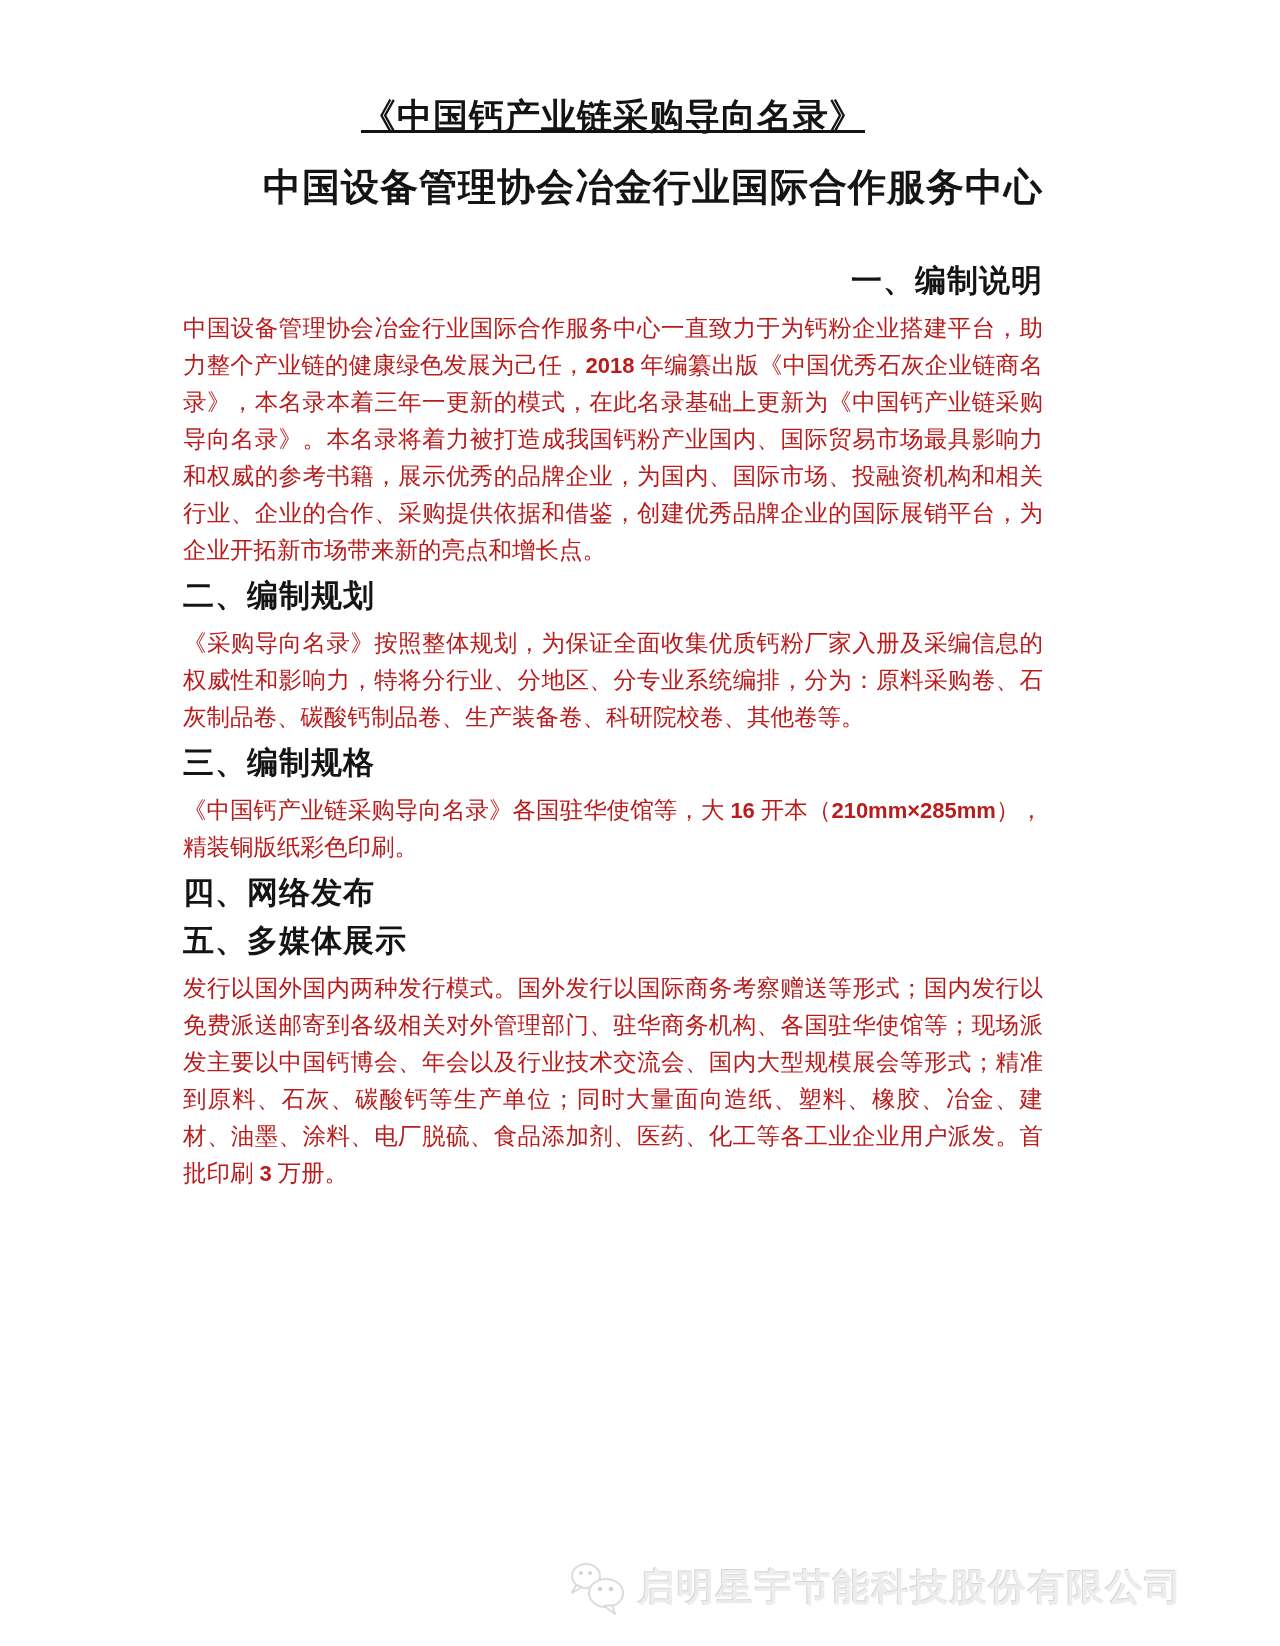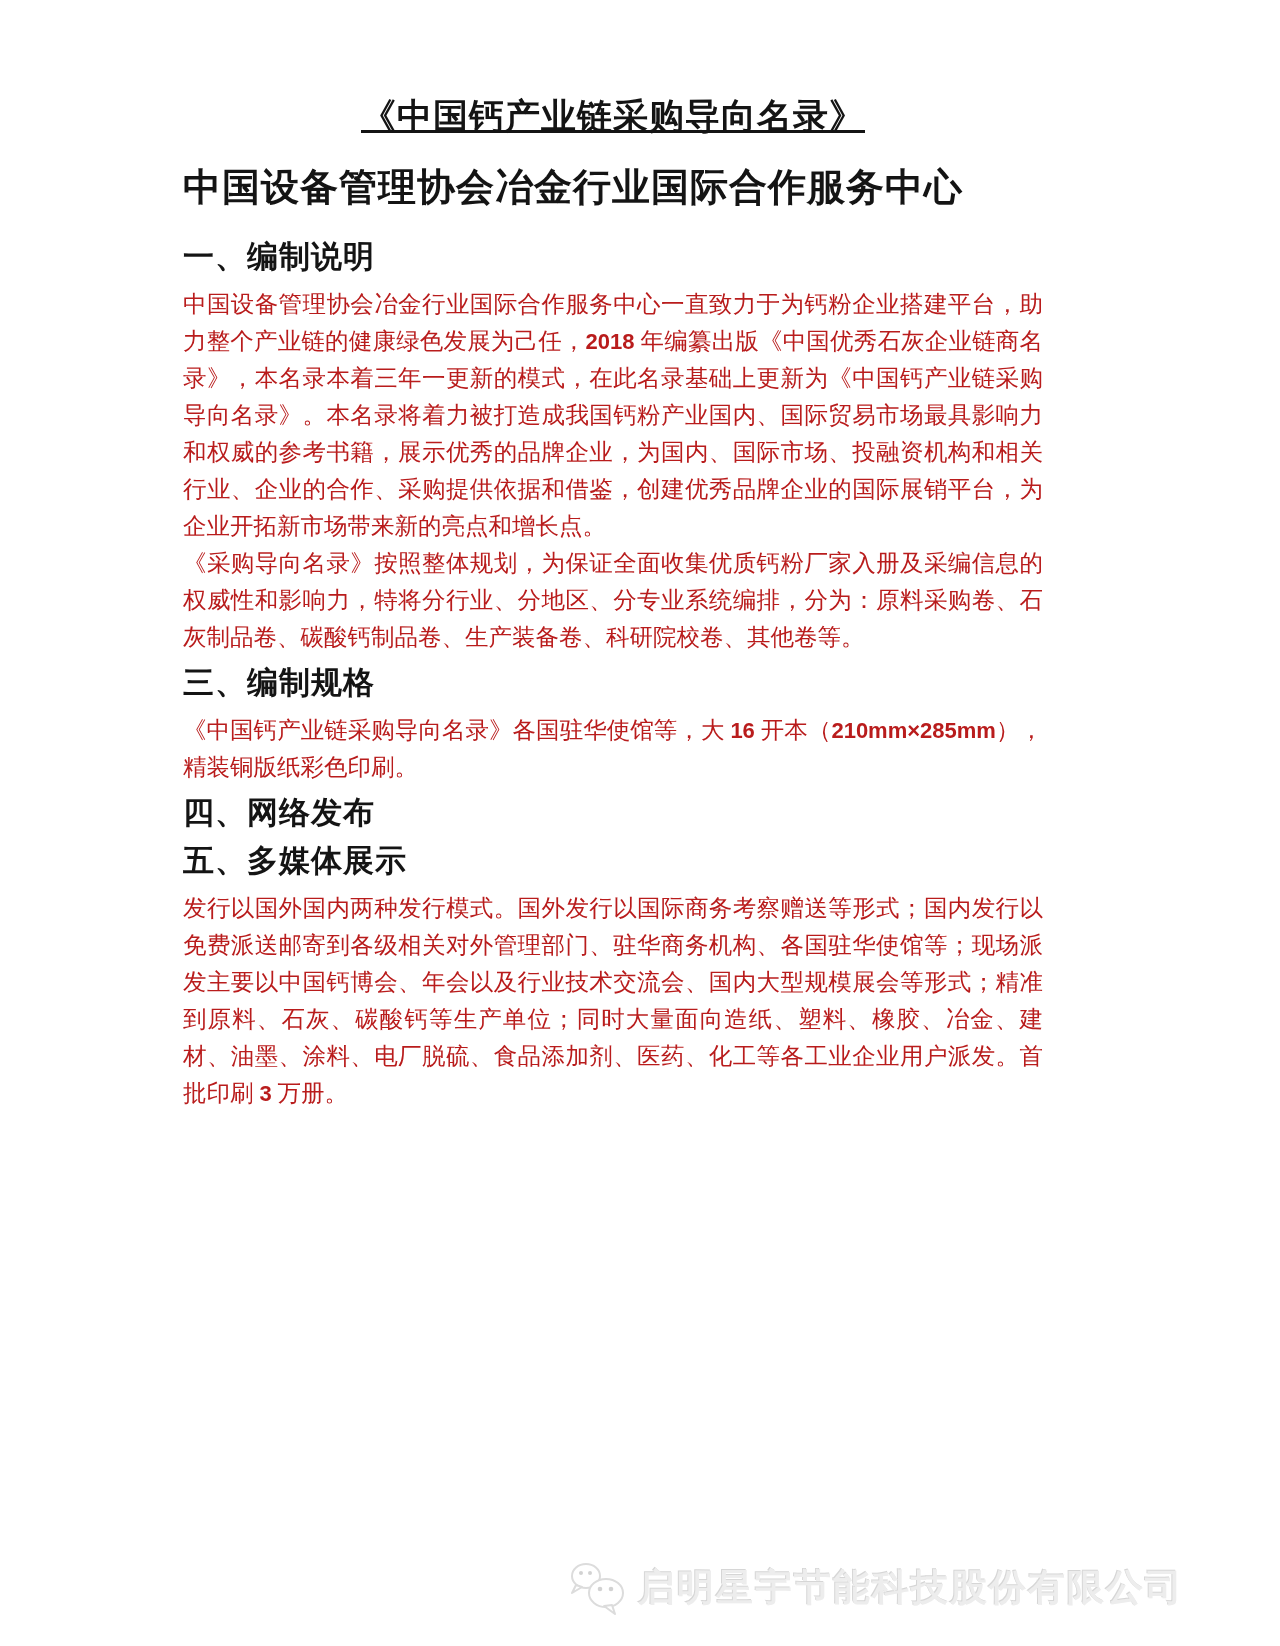--- a/index.html
+++ b/index.html
@@ -25,34 +25,35 @@
     font-weight: bold;
     text-align: center;
     margin: 0;
     line-height: 42px;
     letter-spacing: 1px;
     text-decoration: underline;
   }
   .doc-subtitle {
     font-size: 38px;
     font-weight: bold;
-    text-align: left;
+    text-align: right;
     margin: 26px 0 0 0;
     line-height: 46px;
     letter-spacing: 1px;
   }
   .sec-heading {
     font-size: 31px;
     font-weight: bold;
     margin: 8px 0 10px 0;
     line-height: 38px;
     letter-spacing: 1px;
   }
   .sec-heading.first {
-    margin-top: 28px;
+    margin-top: 52px;
+    text-align: right;
   }
   .sec-para {
     font-size: 23.5px;
     line-height: 37px;
     margin: 0;
     text-align: justify;
     text-justify: inter-ideograph;
     color: #b91c1c;
   }
   .seg { font: inherit; }
@@ -84,20 +85,21 @@
 </head>
 <body>
 
 <div class="doc">
   <h1 class="doc-title">《中国钙产业链采购导向名录》</h1>
   <h1 class="doc-subtitle">中国设备管理协会冶金行业国际合作服务中心</h1>
 
   <div id="sections-root">
       <h2 class="sec-heading first">一、编制说明</h2>
       <p class="sec-para"><span class="seg">中国设备管理协会冶金行业国际合作服务中心一直致力于为钙粉企业搭建平台，助力整个产业链的健康绿色发展为己任，</span><span class="seg bold-western">2018</span><span class="seg"> 年编纂出版《中国优秀石灰企业链商名录》，本名录本着三年一更新的模式，在此名录基础上更新为《中国钙产业链采购导向名录》。本名录将着力被打造成我国钙粉产业国内、国际贸易市场最具影响力和权威的参考书籍，展示优秀的品牌企业，为国内、国际市场、投融资机构和相关行业、企业的合作、采购提供依据和借鉴，创建优秀品牌企业的国际展销平台，为企业开拓新市场带来新的亮点和增长点。</span></p>
+      <h2 class="sec-heading">二、编制规划</h2>
       <p class="sec-para"><span class="seg">《采购导向名录》按照整体规划，为保证全面收集优质钙粉厂家入册及采编信息的权威性和影响力，特将分行业、分地区、分专业系统编排，分为：原料采购卷、石灰制品卷、碳酸钙制品卷、生产装备卷、科研院校卷、其他卷等。</span></p>
       <h2 class="sec-heading">三、编制规格</h2>
       <p class="sec-para"><span class="seg">《中国钙产业链采购导向名录》各国驻华使馆等，大 </span><span class="seg bold-western">16</span><span class="seg"> 开本（</span><span class="seg bold-western">210mm×285mm</span><span class="seg">），精装铜版纸彩色印刷。</span></p>
       <h2 class="sec-heading">四、网络发布</h2>
       <h2 class="sec-heading">五、多媒体展示</h2>
       <p class="sec-para"><span class="seg">发行以国外国内两种发行模式。国外发行以国际商务考察赠送等形式；国内发行以免费派送邮寄到各级相关对外管理部门、驻华商务机构、各国驻华使馆等；现场派发主要以中国钙博会、年会以及行业技术交流会、国内大型规模展会等形式；精准到原料、石灰、碳酸钙等生产单位；同时大量面向造纸、塑料、橡胶、冶金、建材、油墨、涂料、电厂脱硫、食品添加剂、医药、化工等各工业企业用户派发。首批印刷 </span><span class="seg bold-western">3</span><span class="seg"> 万册。</span></p>
     </div>
 </div>
 
 <div class="footer-watermark">

